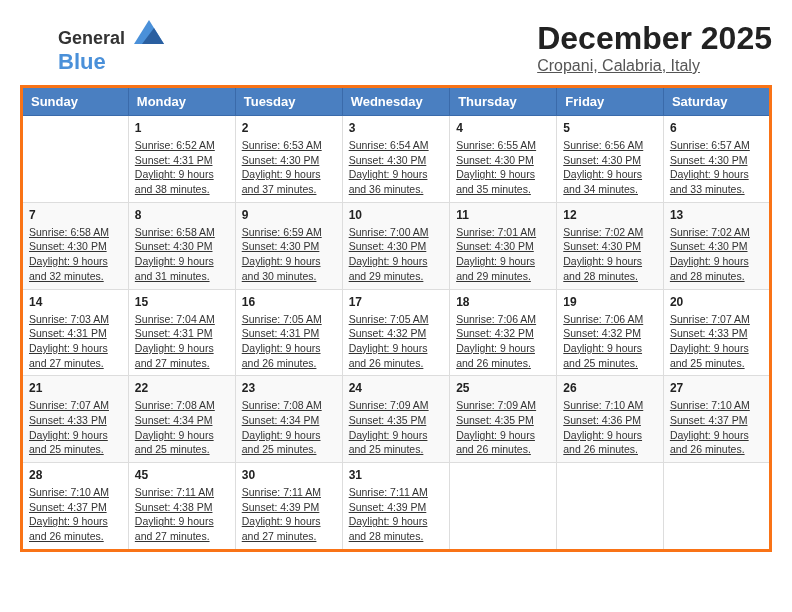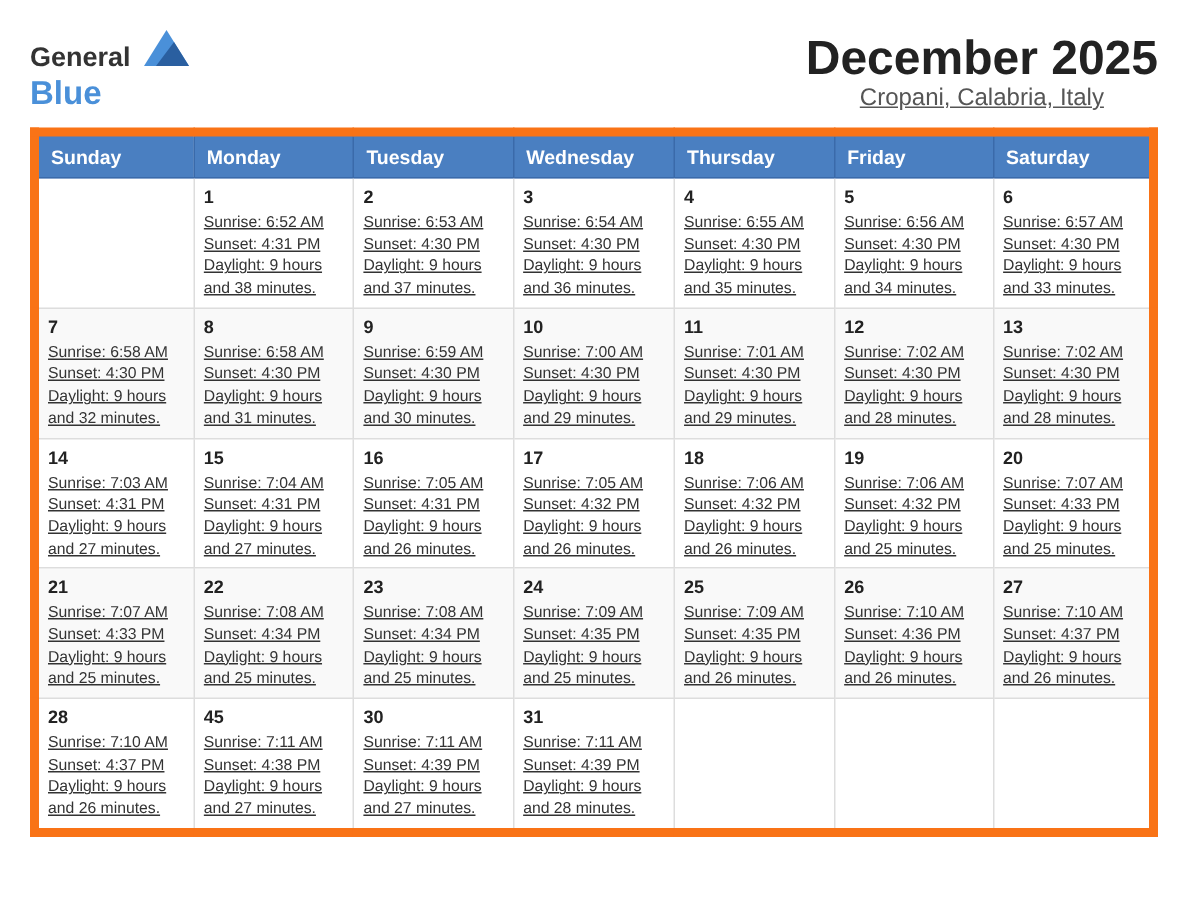--- a/index.html
+++ b/index.html
@@ -12,53 +12,54 @@
     }
     .header {
       display: flex;
       justify-content: space-between;
       align-items: flex-start;
       margin-bottom: 10px;
     }
     .logo {
       display: flex;
       align-items: center;
+      margin-left: 38px;
     }
     .logo-text-general {
       font-size: 18px;
       font-weight: bold;
       color: #333;
     }
     .logo-text-blue {
       font-size: 22px;
       font-weight: bold;
       color: #4a90d9;
     }
     .logo-icon {
       width: 30px;
       height: 24px;
       margin-left: 4px;
     }
     .title-block {
-      text-align: center;
+      text-align: left;
     }
     .month-title {
       font-size: 32px;
       font-weight: bold;
       color: #222;
     }
     .location-title {
       font-size: 16px;
       color: #555;
       text-decoration: underline;
     }
     .calendar-table {
       width: 100%;
       border-collapse: collapse;
-      border: 6px solid #f97316;
+      border: 3px solid #f97316;
       padding-left: 16px;
     }
     .calendar-table th {
       background-color: #4a7fc1;
       color: #fff;
       font-size: 13px;
       font-weight: bold;
       padding: 6px 8px;
       text-align: left;
       border: 1px solid #3a6aaa;

